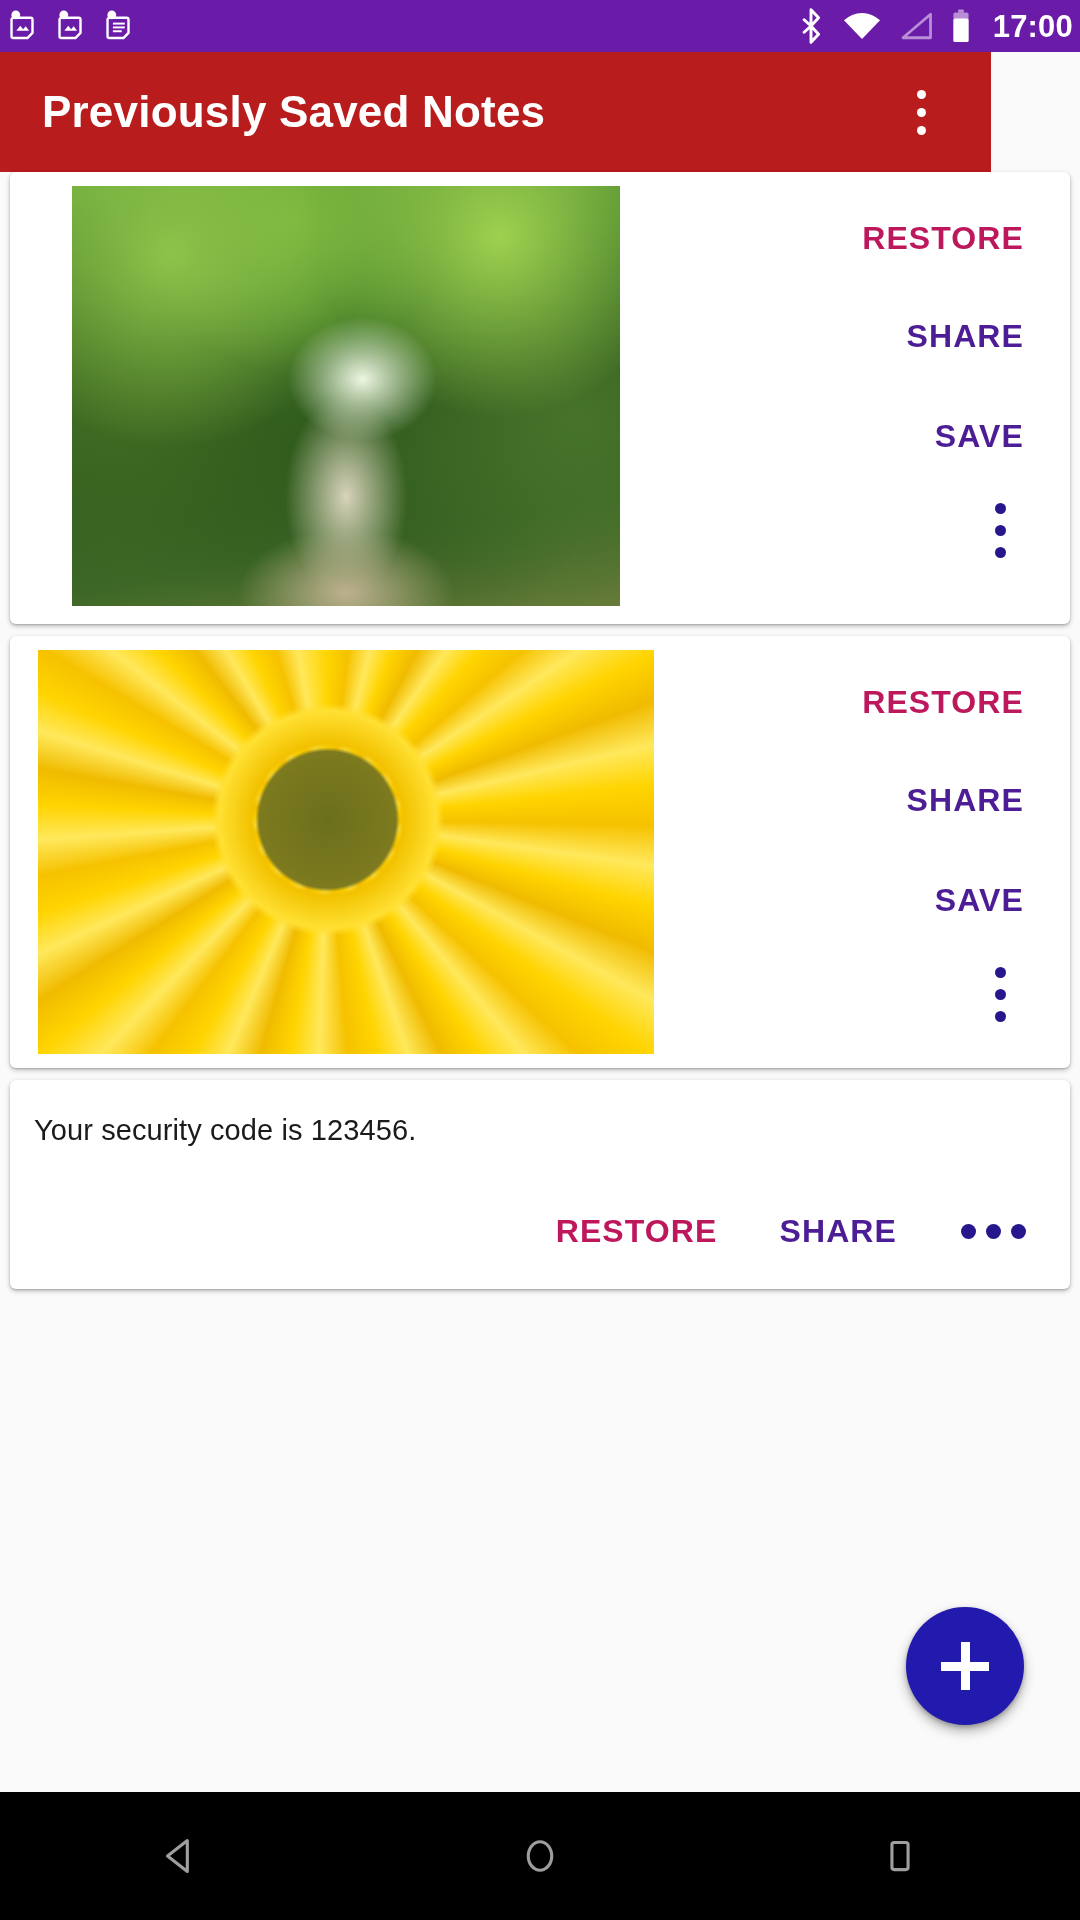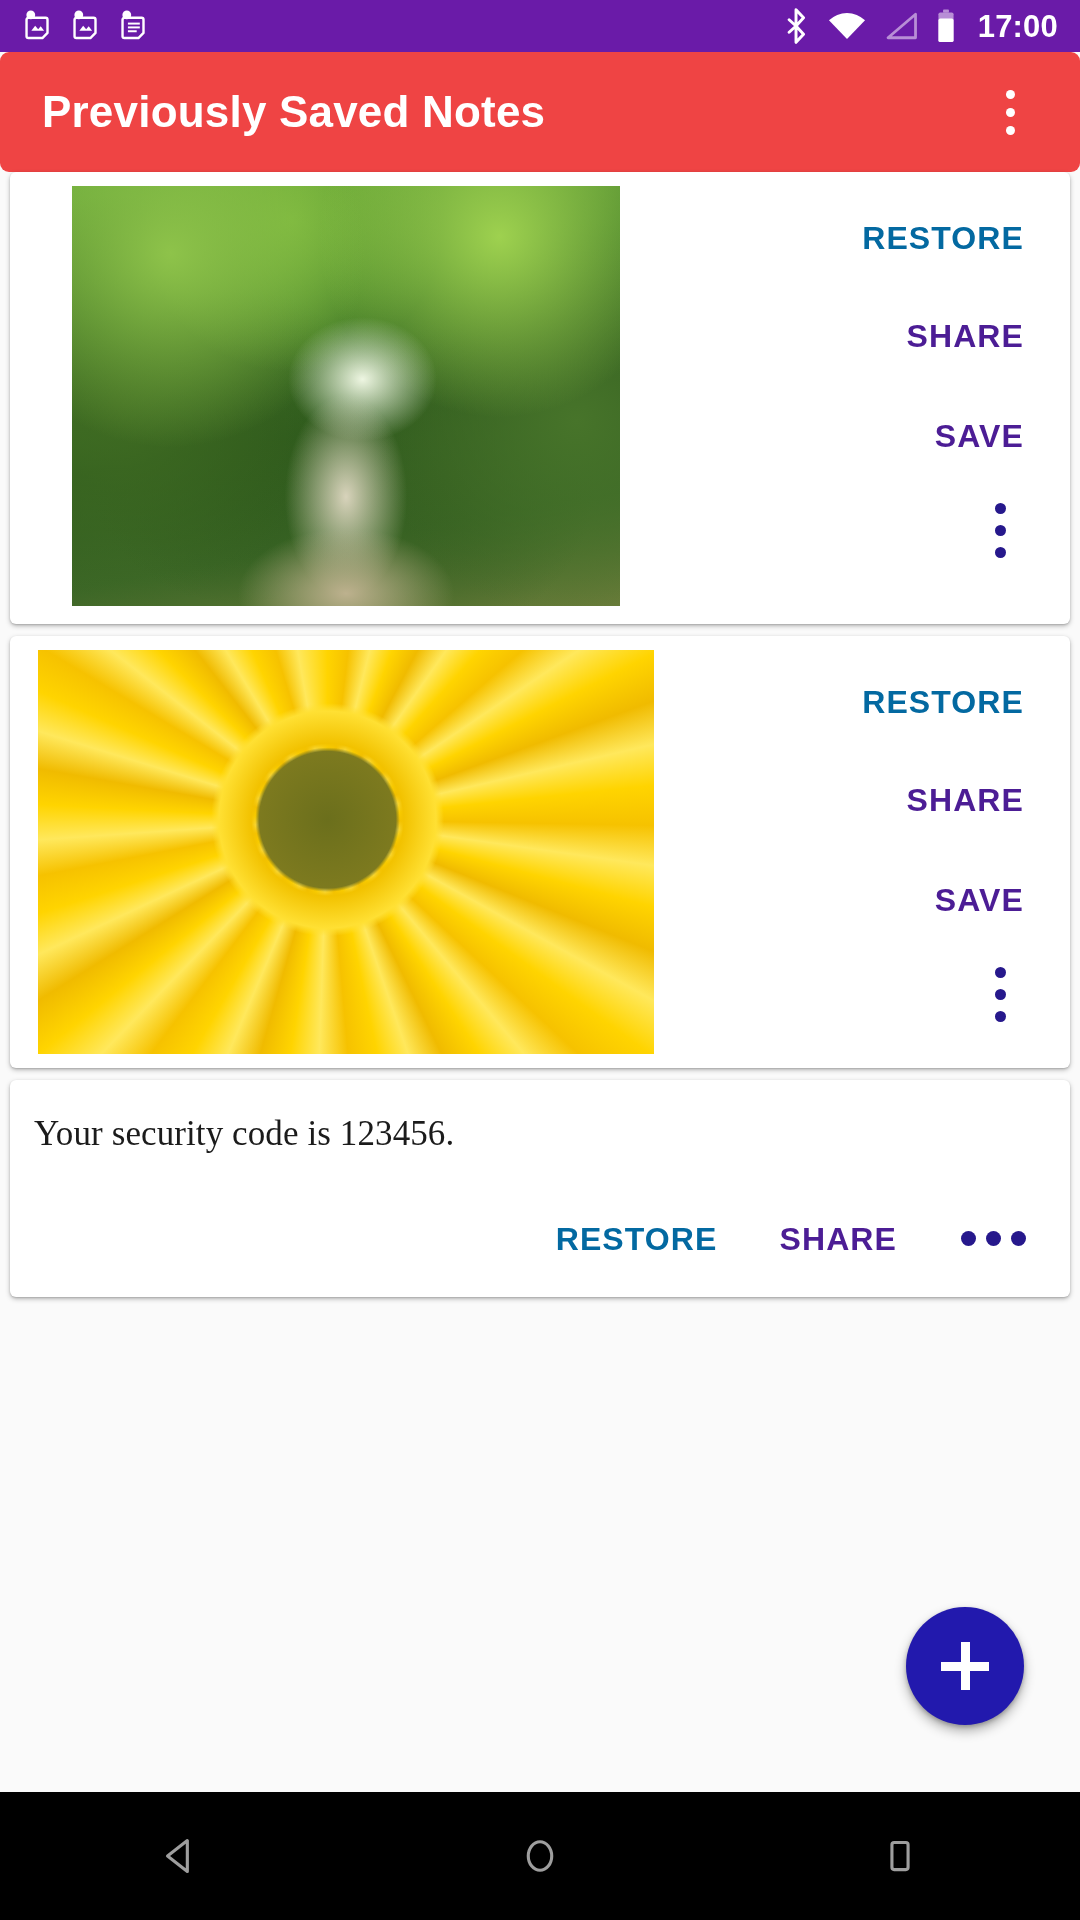--- a/index.html
+++ b/index.html
@@ -9,37 +9,36 @@
     font-family:"Liberation Sans", sans-serif;
     overflow:hidden;
   }
   #root { position:relative; width:1080px; height:1920px; background:#fafafa; }
 
   
   .statusbar {
     position:absolute; top:0; left:0; width:1080px; height:52px;
     background:#6a1ba8;
     display:flex; align-items:center;
-    padding:0 22px;
+    padding:0 7px;
   }
   .sb-left { display:flex; align-items:center; gap:14px; }
   .sb-right { margin-left:auto; display:flex; align-items:center; gap:18px; }
   .sb-icon { display:block; }
   .clock {
     color:#ffffff; font-size:31px; font-weight:700;
     letter-spacing:.2px; line-height:1; padding-left:4px;
   }
 
   
   .appbar {
-    position:absolute; top:52px; left:0; width:1080px; height:120px;
-    background:#ef4444;
+    position:absolute; top:52px; left:0; width:991px; height:120px;
+    background:#b91c1c;
     display:flex; align-items:center;
     padding:0 42px;
-    border-radius:9px;
   }
   .appbar-title {
     color:#ffffff; font-size:44px; font-weight:700; letter-spacing:.2px;
   }
   .appbar-overflow {
     margin-left:auto; width:56px; height:84px;
     display:flex; flex-direction:column; align-items:center; justify-content:center; gap:9px;
   }
   .appbar-overflow i { width:9px; height:9px; border-radius:50%; background:#ffffff; display:block; }
 
@@ -67,37 +66,36 @@
     display:flex; flex-direction:column; align-items:flex-end;
     padding:36px 42px 0 0;
   }
   .btn-text {
     background:none; border:0; cursor:pointer;
     font-family:"Liberation Sans", sans-serif;
     font-size:32px; font-weight:700; letter-spacing:1.1px;
     padding:14px 4px; line-height:1;
   }
   .btn-enabled  { color:#4c1d95; }
-  .btn-disabled { color:#0369a1; }
+  .btn-disabled { color:#be185d; }
   .gap-sm { height:38px; }
   .gap-md { height:40px; }
 
   .dots-vert {
     width:44px; height:72px; margin-top:28px; margin-right:6px;
     display:flex; flex-direction:column; align-items:center; justify-content:center; gap:11px;
     cursor:pointer;
   }
   .dots-vert i { width:11px; height:11px; border-radius:50%; background:#26188c; display:block; }
 
   
   .card-text { padding:28px 22px 18px 22px; }
   .note-body {
-    color:#1b1b1b; font-size:35px; line-height:1.28; letter-spacing:.1px;
+    color:#1b1b1b; font-size:29px; line-height:1.28; letter-spacing:.1px;
     padding:4px 2px 0 2px;
-    font-family:Liberation Serif, serif;
   }
   .card-text-actions {
     display:flex; align-items:center; justify-content:flex-end;
     gap:54px; padding:52px 16px 10px 0;
   }
   .dots-horz {
     display:flex; align-items:center; gap:10px; cursor:pointer; padding:8px 6px;
   }
   .dots-horz i { width:15px; height:15px; border-radius:50%; background:#26188c; display:block; }
 

